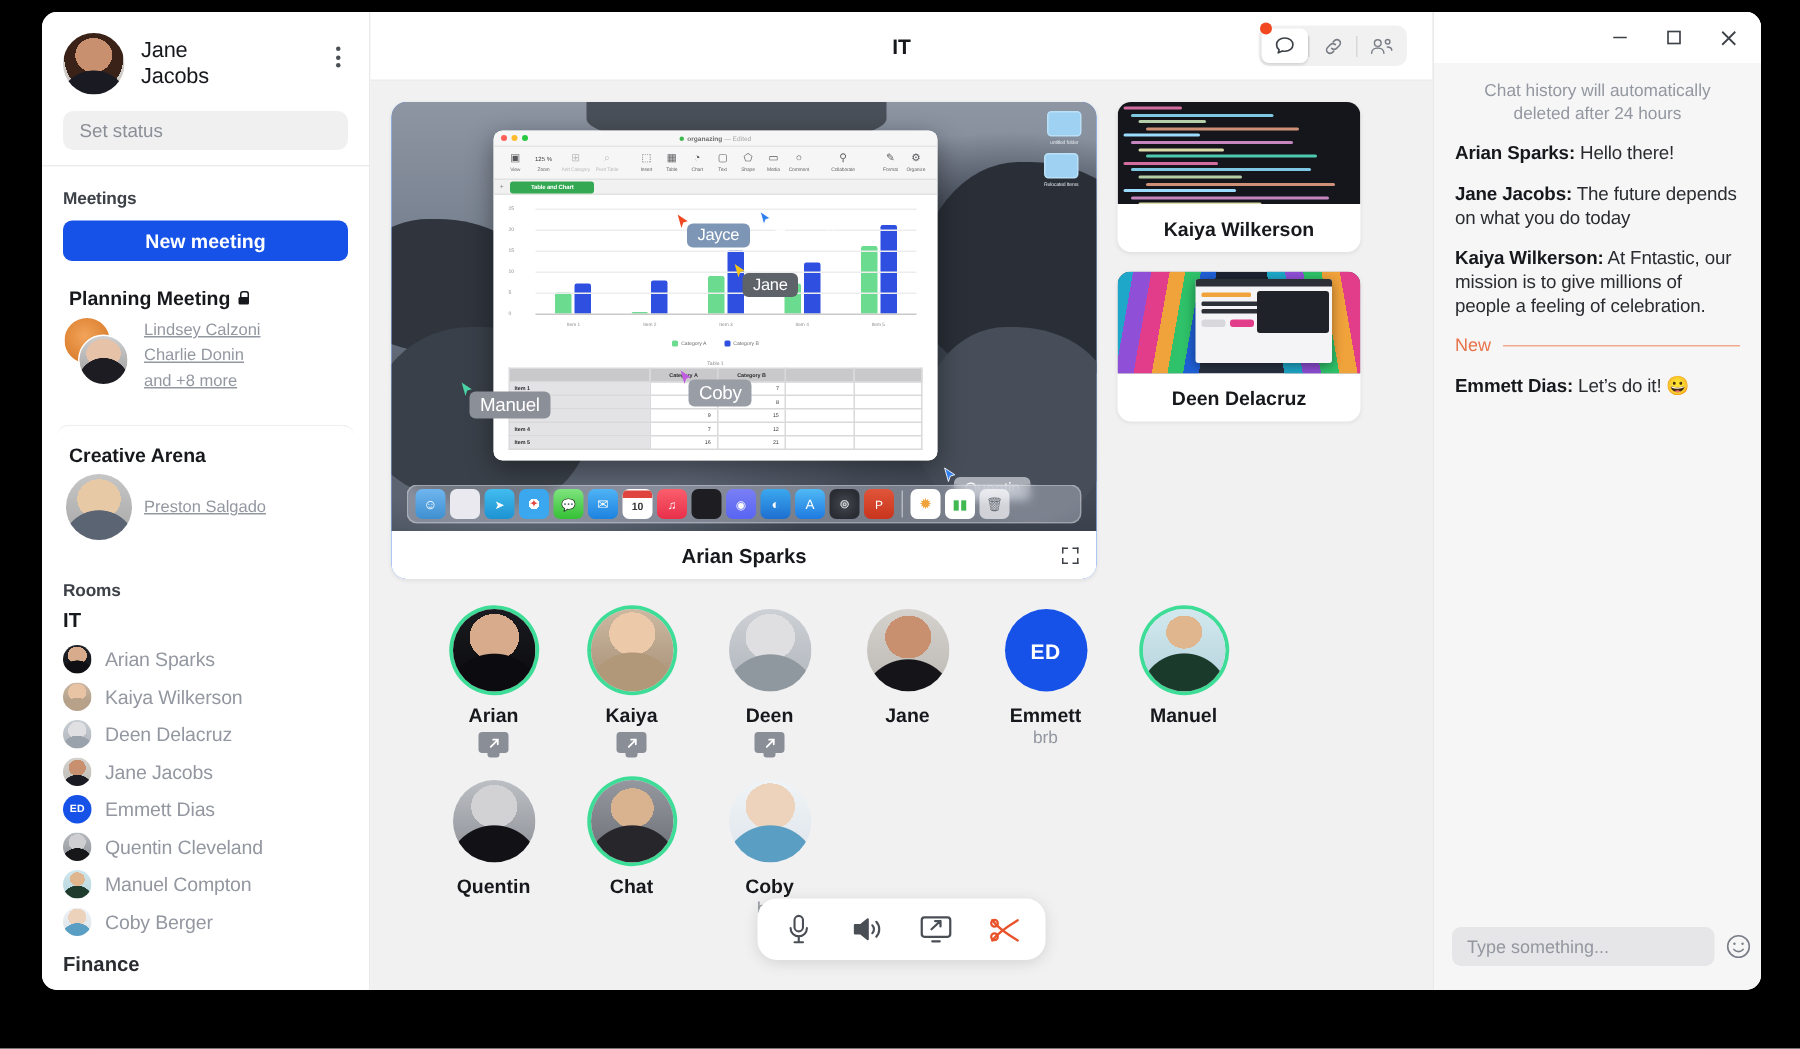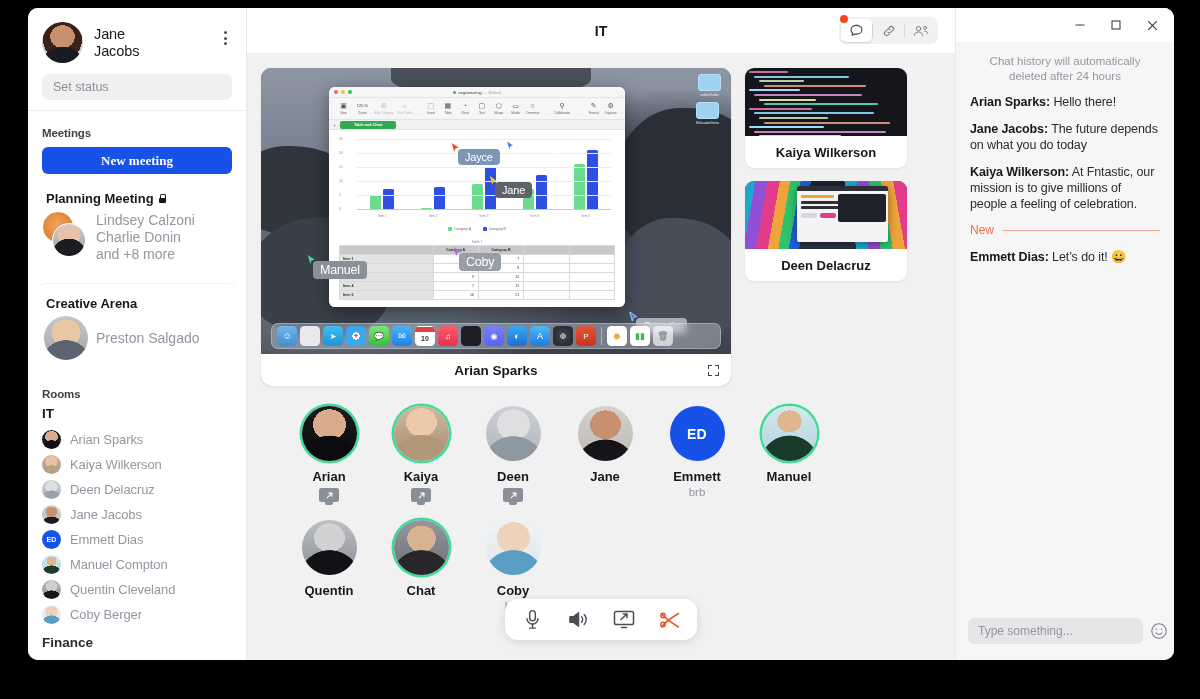--- a/index.html
+++ b/index.html
@@ -29,36 +29,36 @@
       linear-gradient(#d8d4cf,#c9c5c0);
   }
   .profile-name { font-size:14.5px; line-height:17px; color:#16181c; font-weight:400; letter-spacing:-.1px;}
   .kebab { position:absolute; right:2px; top:6px; display:flex; flex-direction:column; gap:2.5px; cursor:pointer; padding:3px;}
   .kebab i { width:3px; height:3px; border-radius:50%; background:#4b4f56; display:block;}
   .set-status { margin-top:11px; background:#f0f0f1; border-radius:7px; height:26px;
     display:flex; align-items:center; padding:0 11px; font-size:12.5px; color:#8b8f96; cursor:text;}
 
   .sec-title { font-size:11.5px; font-weight:700; color:#3d4148; padding:16px 14px 8px 14px; letter-spacing:-.1px;}
   .new-meeting { margin:0 14px; height:27px; background:#1652e8; color:#fff; border:none; border-radius:6px;
-    font-size:13px; font-weight:700; font-family:Liberation Serif, serif; cursor:pointer; width:calc(100% - 28px);}
+    font-size:13px; font-weight:700; font-family:Liberation Sans, sans-serif; cursor:pointer; width:calc(100% - 28px);}
 
   .meet-card { margin:13px 10px 0 10px; padding:4px 4px 10px 4px; border-radius:8px; }
   .meet-card + .meet-card { border-top:1px solid #efeff0; margin-top:10px; padding-top:12px;}
   .meet-title { font-size:13px; font-weight:700; color:#16181c; display:flex; align-items:center; gap:5px; padding-left:4px;}
   .lock { width:7px; height:9px; position:relative; display:inline-block;}
   .lock::before{content:"";position:absolute;left:0;bottom:0;width:7px;height:5px;background:#16181c;border-radius:1px;}
   .lock::after{content:"";position:absolute;left:1.5px;top:0;width:4px;height:4px;border:1.2px solid #16181c;border-bottom:none;border-radius:2px 2px 0 0;}
   .meet-body { display:flex; gap:8px; margin-top:5px; align-items:flex-start; }
   .meet-avs { position:relative; width:46px; height:46px; flex:0 0 46px;}
   .meet-avs .a1 { position:absolute; left:0; top:0; width:32px;height:32px;border-radius:50%;
       background:radial-gradient(circle at 45% 40%,#f2a45a,#d2701e); border:1.5px solid #fff;}
   .meet-avs .a2 { position:absolute; left:10px; top:12px; width:34px;height:34px;border-radius:50%;
       background:radial-gradient(circle at 50% 100%,#1c1c22 0 48%,transparent 49%), radial-gradient(ellipse 36% 30% at 50% 36%,#e6c3a8 0 100%,transparent 100%), linear-gradient(#cfcfcf,#9b9b9b);
       border:1.5px solid #fff;}
-  .meet-names { font-size:14px; color:#9397a0; line-height:17px; padding-top:1px;}
+  .meet-names { font-size:11px; color:#9397a0; line-height:17px; padding-top:1px;text-decoration:underline;}
   .meet-avs.single .s1 { position:absolute; left:2px; top:0; width:44px; height:44px; border-radius:50%;
       background: radial-gradient(circle at 50% 112%,#5a6472 0 46%,transparent 47%),
                   radial-gradient(ellipse 33% 30% at 50% 38%,#e7c9a6 0 100%,transparent 100%),
                   linear-gradient(#c6c6c6,#a7a7a7);}
   .meet-names.single { padding-top:14px; }
 
   .rooms-wrap { flex:1; overflow:hidden; }
   .room-group-name { font-size:13.5px; font-weight:700; color:#16181c; padding:2px 14px 6px 14px;}
   .member { display:flex; align-items:center; gap:9px; padding:2px 14px; height:25px; cursor:pointer;}
   .member .mav { width:19px; height:19px; border-radius:50%; flex:0 0 19px; overflow:hidden;}
@@ -294,26 +294,26 @@
       </div>
       <div class="member">
         <div class="mav" style="background:radial-gradient(circle at 50% 118%,#1a1a22 0 44%,transparent 45%),radial-gradient(ellipse 30% 28% at 50% 36%,#c99070 0 100%,transparent 100%),linear-gradient(#d5d1cc,#bdb9b4);"></div>
         <span>Jane Jacobs</span>
       </div>
       <div class="member initials">
         <div class="mav">ED</div>
         <span>Emmett Dias</span>
       </div>
       <div class="member">
+        <div class="mav" style="background:radial-gradient(circle at 50% 112%,#17171a 0 46%,transparent 47%),radial-gradient(ellipse 30% 28% at 50% 34%,#cfcfd2 0 100%,transparent 100%),linear-gradient(#b7bbc0,#8d9197);"></div>
+        <span>Quentin Cleveland</span>
+      </div>
+      <div class="member">
         <div class="mav" style="background:radial-gradient(circle at 50% 110%,#1f3b2e 0 45%,transparent 46%),radial-gradient(ellipse 26% 24% at 50% 32%,#e0b68f 0 100%,transparent 100%),linear-gradient(#cfe6ec,#b6d4dd);"></div>
         <span>Manuel Compton</span>
-      </div>
-      <div class="member">
-        <div class="mav" style="background:radial-gradient(circle at 50% 112%,#17171a 0 46%,transparent 47%),radial-gradient(ellipse 30% 28% at 50% 34%,#cfcfd2 0 100%,transparent 100%),linear-gradient(#b7bbc0,#8d9197);"></div>
-        <span>Quentin Cleveland</span>
       </div>
       <div class="member">
         <div class="mav" style="background:radial-gradient(circle at 50% 112%,#5b9ec4 0 46%,transparent 47%),radial-gradient(ellipse 32% 30% at 50% 34%,#ecd2bb 0 100%,transparent 100%),linear-gradient(#eef2f5,#dbe2e8);"></div>
         <span>Coby  Berger</span>
       </div>
 
       <div class="room-group-name cut">Finance</div>
     </div>
   </aside>
 

